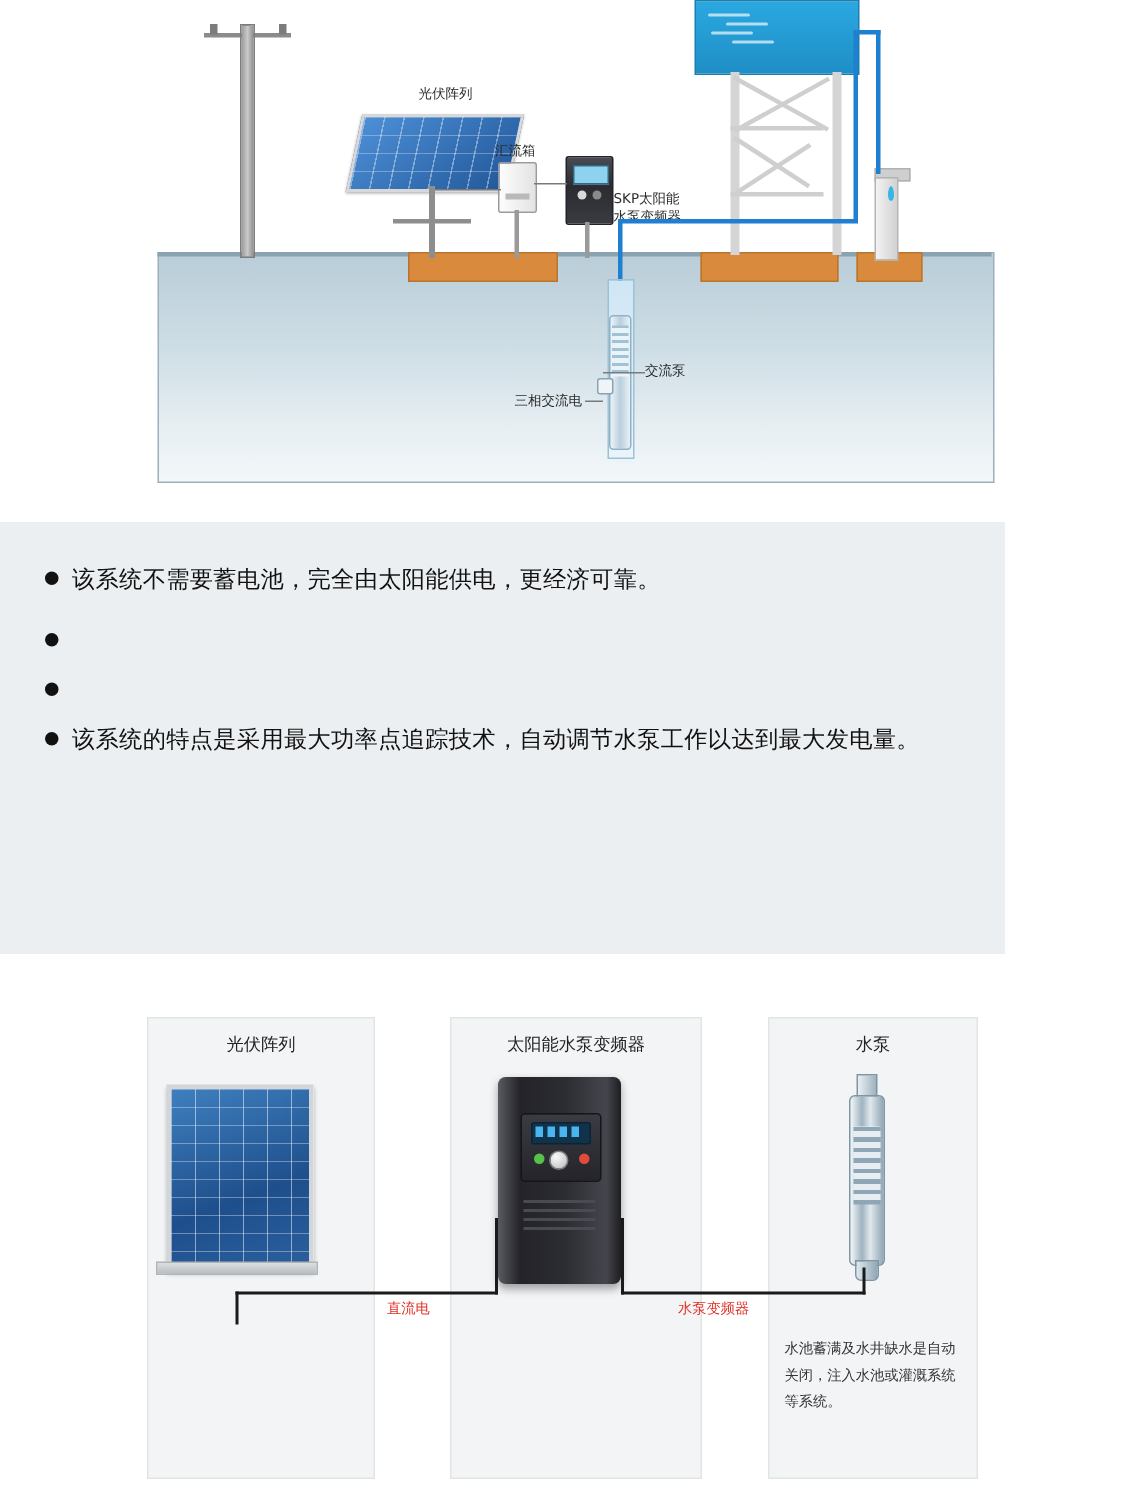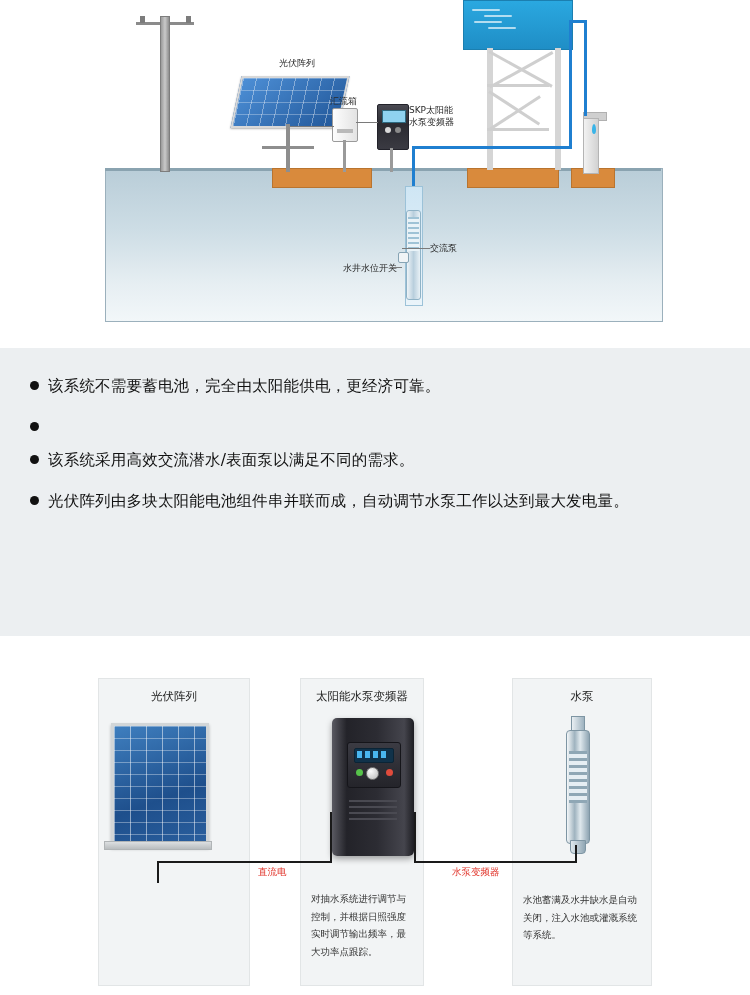--- a/index.html
+++ b/index.html
@@ -259,21 +259,21 @@
   .lbl-line {
     position: absolute;
     background: #7a7a7a;
     height: 1px;
   }
 
   
   .bullets {
     position: absolute;
     left: 0; top: 348px;
-    width: 750px; height: 288px;
+    width: 670px; height: 288px;
     background: #eceff1;
     box-sizing: border-box;
     padding: 26px 34px 20px 30px;
   }
   .bullet-row {
     display: flex;
     align-items: flex-start;
     margin-bottom: 17px;
   }
   .bullet-dot {
@@ -298,21 +298,21 @@
   }
   .card {
     position: absolute;
     top: 18px;
     height: 308px;
     background: #f2f4f5;
     border: 1px solid #e2e5e6;
     box-sizing: border-box;
   }
   .card-1 { left: 98px;  width: 152px; }
-  .card-2 { left: 300px; width: 124px; font-family: Liberation Mono, monospace; }
+  .card-2 { left: 300px; width: 168px; }
   .card-3 { left: 512px; width: 140px; }
 
   .card-title {
     position: absolute;
     top: 10px;
     width: 100%;
     text-align: center;
     font-size: 11.5px;
     color: #222;
   }
@@ -475,21 +475,21 @@
   <div class="combiner"></div>
   <div class="combiner-pole"></div>
   <div class="lbl" style="left:330px; top:96px;">汇流箱</div>
 
   <div class="inverter">
     <div class="inverter-screen"></div>
     <div class="inverter-knob"></div>
     <div class="inverter-knob2"></div>
   </div>
   <div class="inverter-pole"></div>
-  <div class="lbl" style="left:409px; top:105px; line-height:1.3;">SKP太阳能
+  <div class="lbl" style="left:409px; top:128px; line-height:1.3;">SKP太阳能
 水泵变频器</div>
 
   <div class="tower-tank">
     <div class="wave" style="top:8px;  left:8px;"></div>
     <div class="wave" style="top:14px; left:20px;"></div>
     <div class="wave" style="top:20px; left:10px;"></div>
     <div class="wave" style="top:26px; left:24px;"></div>
   </div>
   <div class="tower-legs"></div>
   <div class="tower-hbar" style="top:84px;"></div>
@@ -509,50 +509,48 @@
   <div class="pipe" style="left:569px; top:20px;  width:18px; height:3px;"></div>
   <div class="pipe" style="left:584px; top:20px;  width:3px; height:96px;"></div>
 
   <div class="lbl-line" style="left:290px; top:126px; width:44px;"></div>
   <div class="lbl-line" style="left:356px; top:122px; width:22px;"></div>
 
   <div class="well-casing"></div>
   <div class="pump-body"></div>
   <div class="level-switch"></div>
   <div class="lbl" style="left:430px; top:243px;">交流泵</div>
-  <div class="lbl" style="left:343px; top:263px;">水井水位开关</div>
+  <div class="lbl" style="left:343px; top:263px;">三相交流电</div>
   <div class="lbl-line" style="left:402px; top:248px; width:28px;"></div>
   <div class="lbl-line" style="left:390px; top:267px; width:12px;"></div>
 </div>
 
 <div class="bullets">
   <div class="bullet-row">
     <div class="bullet-dot"></div>
     <div class="bullet-text">该系统不需要蓄电池，完全由太阳能供电，更经济可靠。</div>
   </div>
   <div class="bullet-row">
     <div class="bullet-dot"></div>
   </div>
   <div class="bullet-row">
     <div class="bullet-dot"></div>
-    <div class="bullet-text">该系统采用高效交流潜水/表面泵以满足不同的需求。</div>
   </div>
   <div class="bullet-row">
     <div class="bullet-dot"></div>
-    <div class="bullet-text">光伏阵列由多块太阳能电池组件串并联而成，自动调节水泵工作以达到最大发电量。</div>
+    <div class="bullet-text">该系统的特点是采用最大功率点追踪技术，自动调节水泵工作以达到最大发电量。</div>
   </div>
 </div>
 
 <div class="bottom">
   <div class="card card-1">
     <div class="card-title">光伏阵列</div>
   </div>
   <div class="card card-2">
     <div class="card-title">太阳能水泵变频器</div>
-    <div class="card-desc">对抽水系统进行调节与控制，并根据日照强度实时调节输出频率，最大功率点跟踪。</div>
   </div>
   <div class="card card-3">
     <div class="card-title">水泵</div>
     <div class="card-desc">水池蓄满及水井缺水是自动关闭，注入水池或灌溉系统等系统。</div>
   </div>
 </div>
 
 <div class="big-panel"></div>
 <div class="big-panel-base"></div>
 

